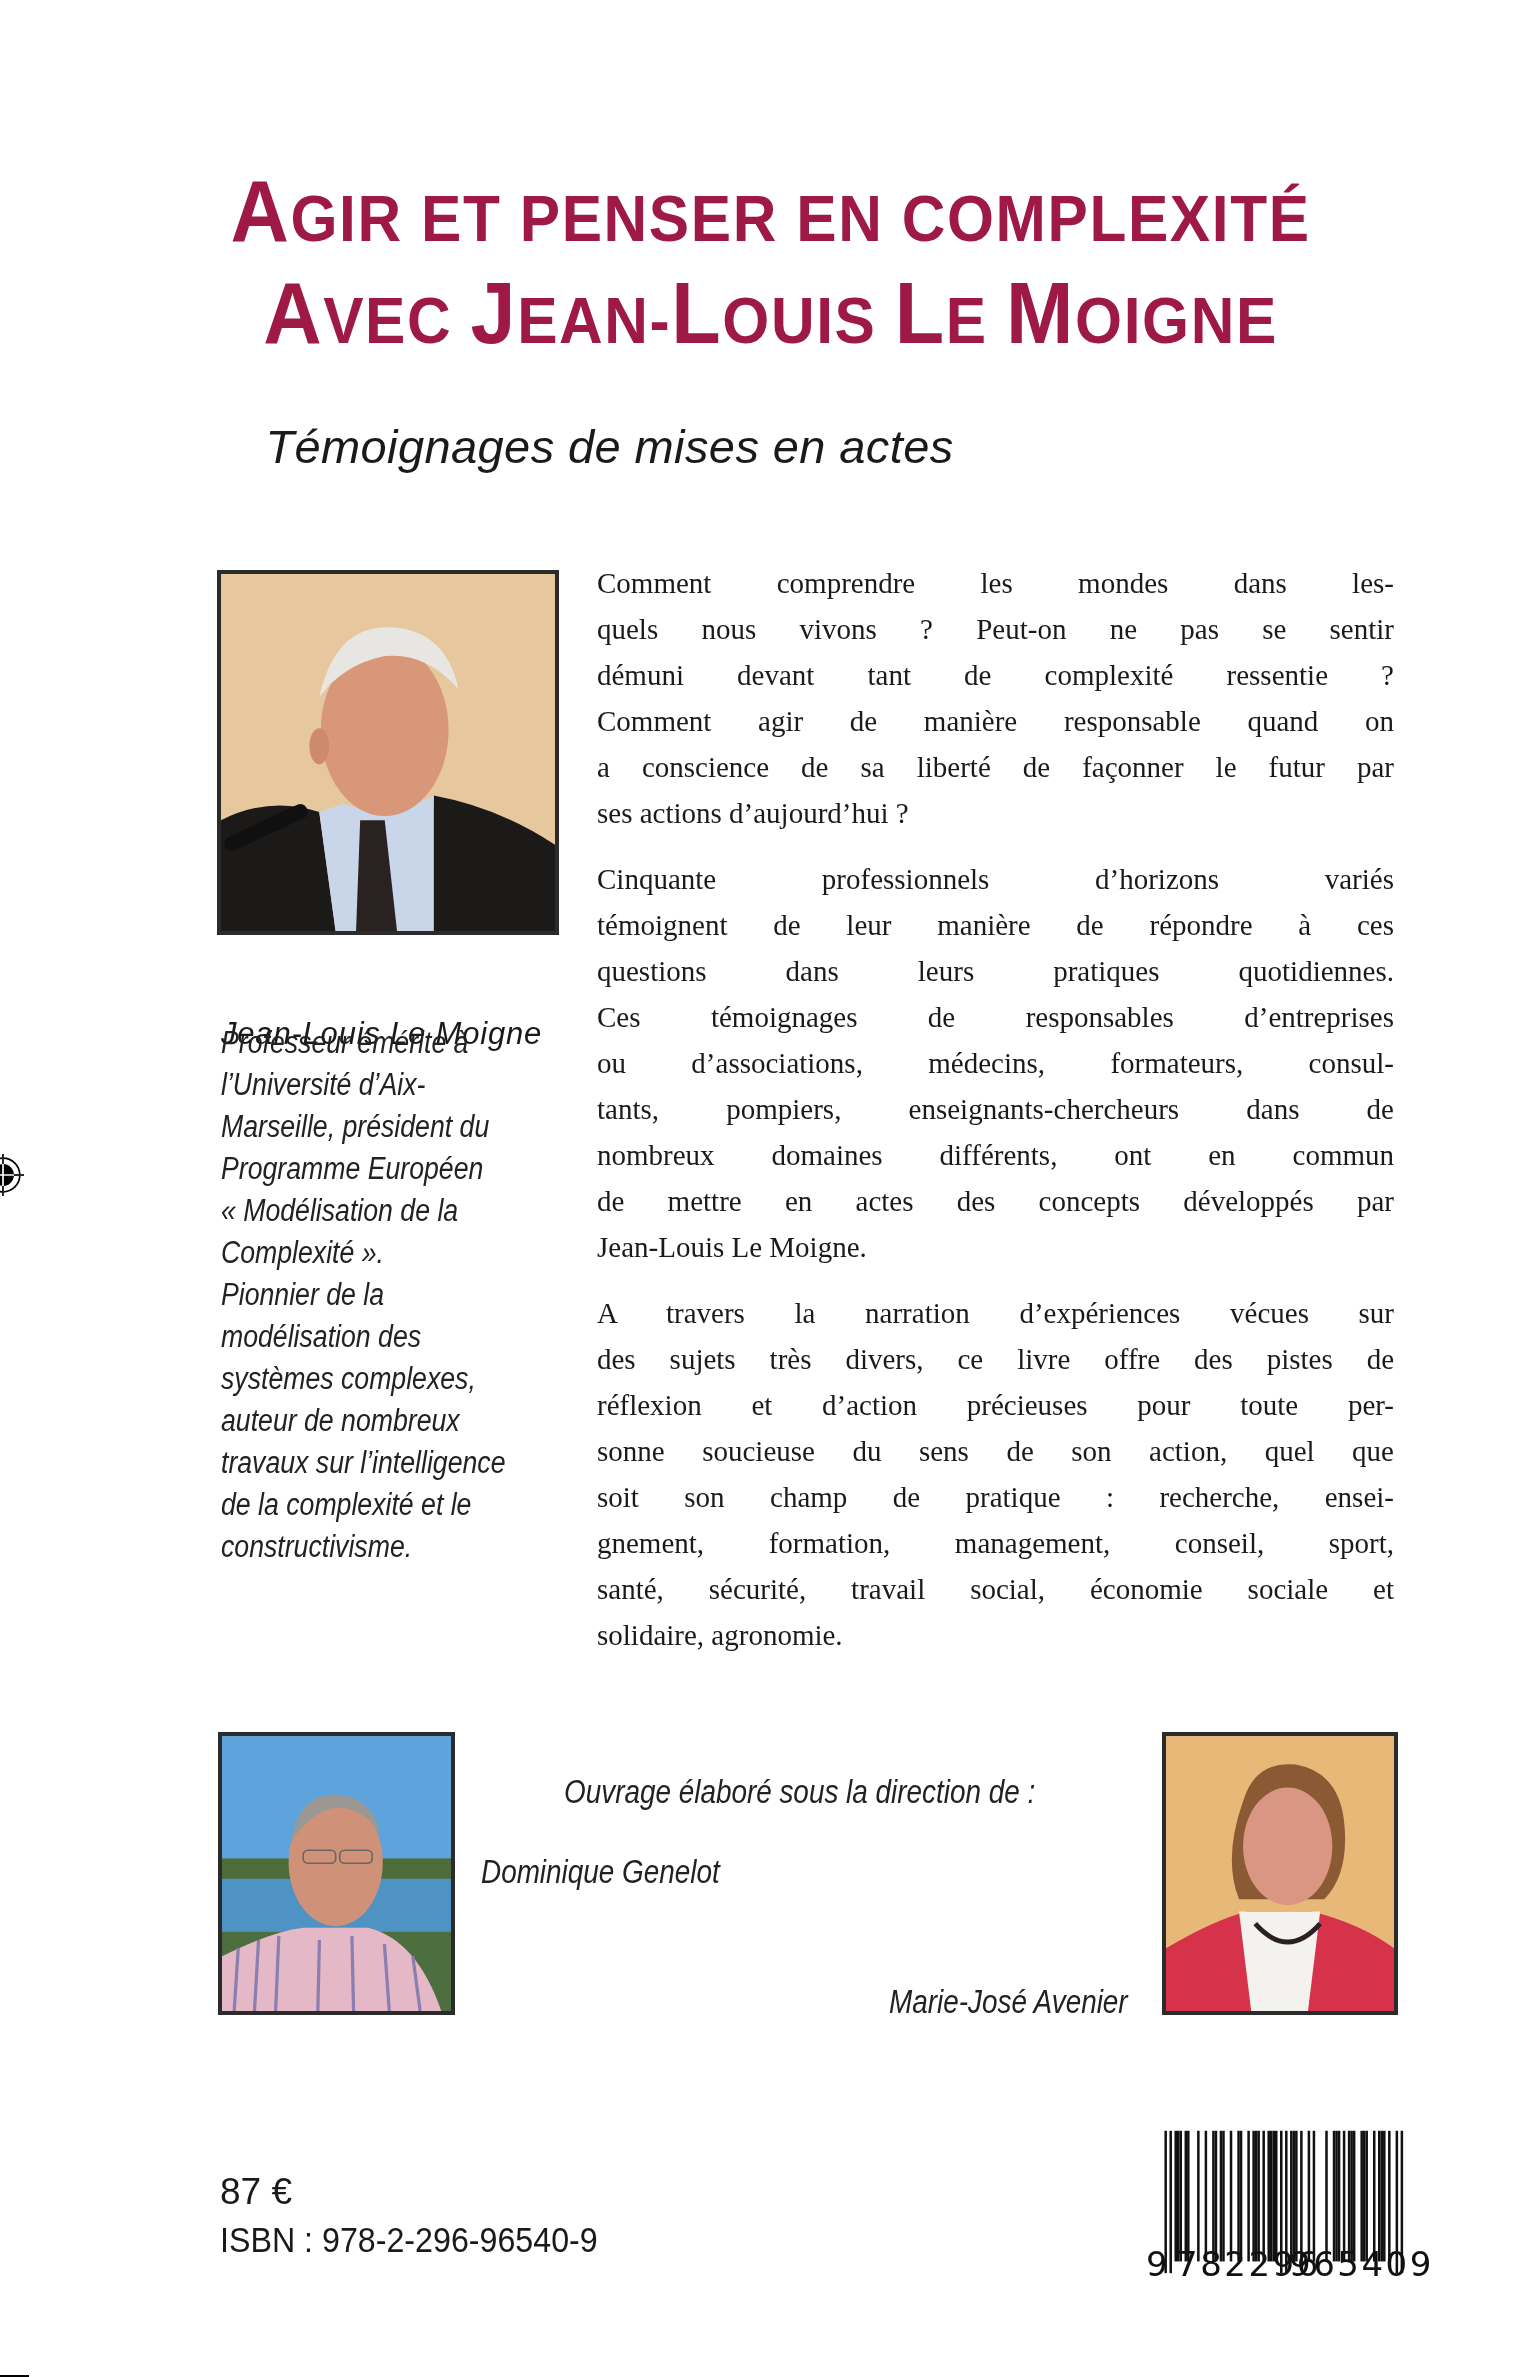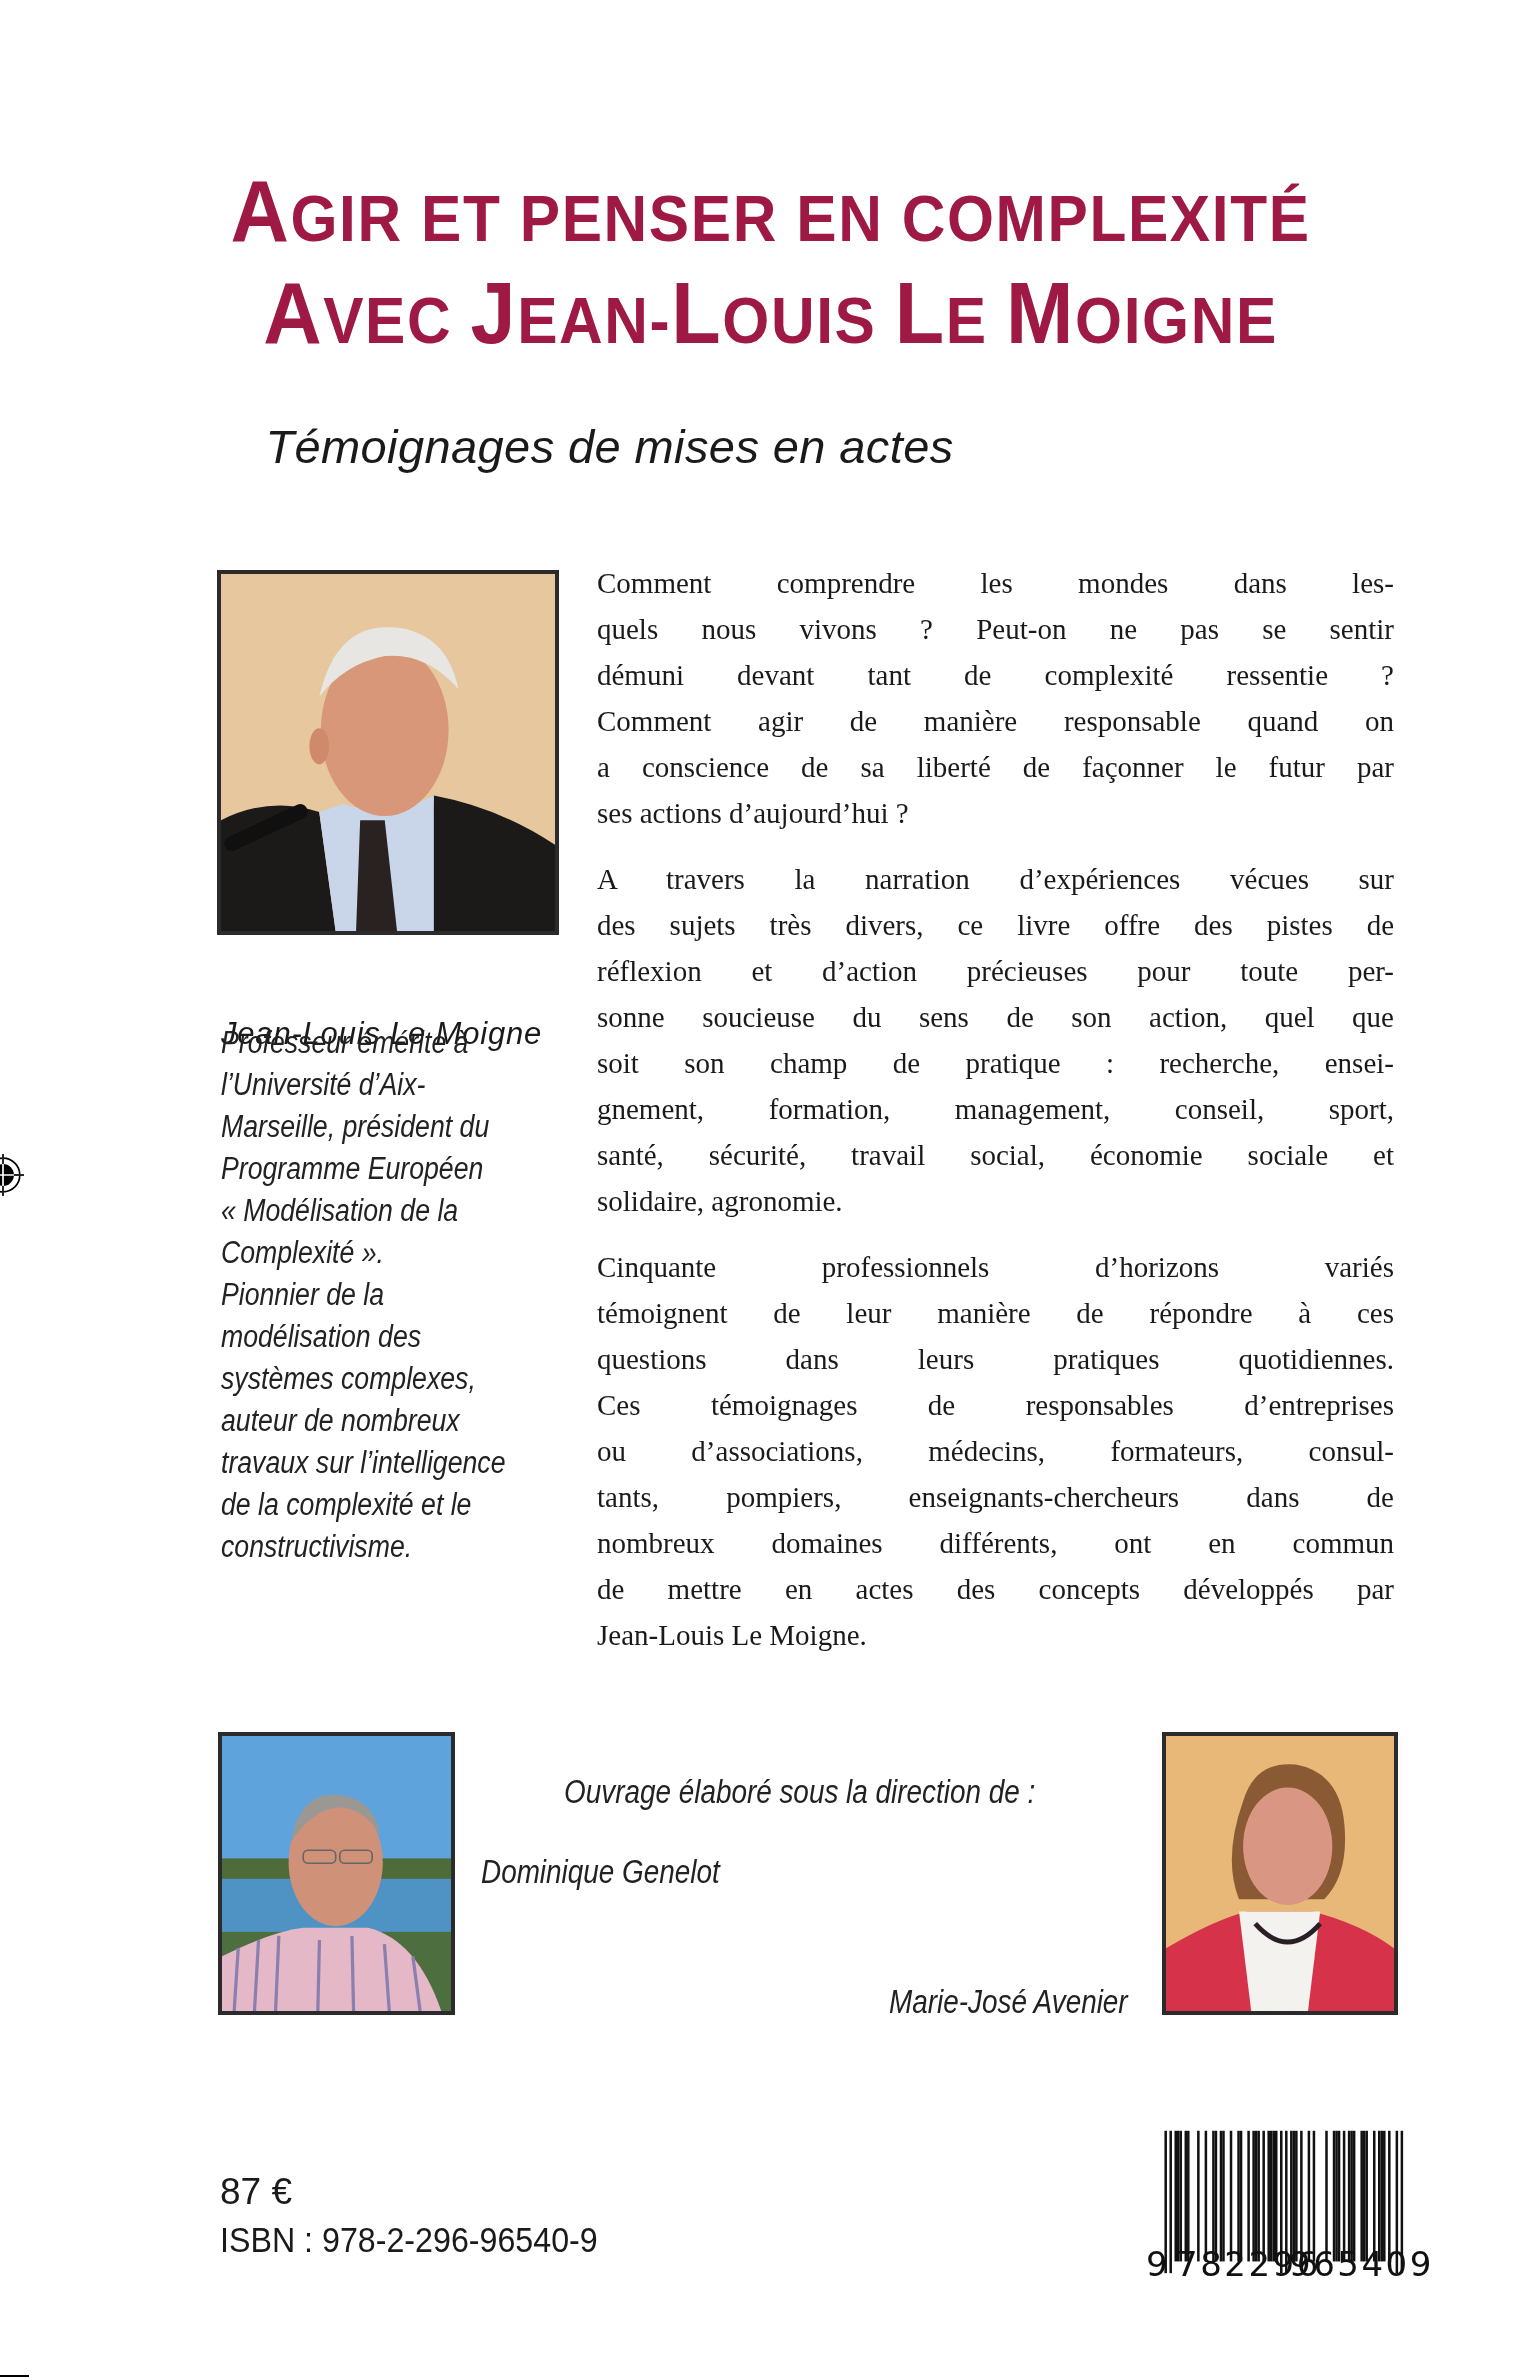--- a/index.html
+++ b/index.html
@@ -137,39 +137,39 @@
 <div class="body-col">
   <div class="para">
     <span class="line">Comment comprendre les mondes dans les-</span>
     <span class="line">quels nous vivons ? Peut-on ne pas se sentir</span>
     <span class="line">démuni devant tant de complexité ressentie ?</span>
     <span class="line">Comment agir de manière responsable quand on</span>
     <span class="line">a conscience de sa liberté de façonner le futur par</span>
     <span class="line last">ses actions d’aujourd’hui ?</span>
   </div>
   <div class="para">
-    <span class="line">A travers la narration d’expériences vécues sur</span>
-    <span class="line">des sujets très divers, ce livre offre des pistes de</span>
-    <span class="line">réflexion et d’action précieuses pour toute per-</span>
-    <span class="line">sonne soucieuse du sens de son action, quel que</span>
-    <span class="line">soit son champ de pratique : recherche, ensei-</span>
-    <span class="line">gnement, formation, management, conseil, sport,</span>
-    <span class="line">santé, sécurité, travail social, économie sociale et</span>
-    <span class="line last">solidaire, agronomie.</span>
-  </div>
-  <div class="para">
     <span class="line">Cinquante professionnels d’horizons variés</span>
     <span class="line">témoignent de leur manière de répondre à ces</span>
     <span class="line">questions dans leurs pratiques quotidiennes.</span>
     <span class="line">Ces témoignages de responsables d’entreprises</span>
     <span class="line">ou d’associations, médecins, formateurs, consul-</span>
     <span class="line">tants, pompiers, enseignants-chercheurs dans de</span>
     <span class="line">nombreux domaines différents, ont en commun</span>
     <span class="line">de mettre en actes des concepts développés par</span>
     <span class="line last">Jean-Louis Le Moigne.</span>
+  </div>
+  <div class="para">
+    <span class="line">A travers la narration d’expériences vécues sur</span>
+    <span class="line">des sujets très divers, ce livre offre des pistes de</span>
+    <span class="line">réflexion et d’action précieuses pour toute per-</span>
+    <span class="line">sonne soucieuse du sens de son action, quel que</span>
+    <span class="line">soit son champ de pratique : recherche, ensei-</span>
+    <span class="line">gnement, formation, management, conseil, sport,</span>
+    <span class="line">santé, sécurité, travail social, économie sociale et</span>
+    <span class="line last">solidaire, agronomie.</span>
   </div>
 </div>
 
 <div class="photo" style="left:218px; top:1732px; width:237px; height:283px;" title="Portrait of Dominique Genelot">
   <svg viewBox="0 0 282 337" preserveAspectRatio="none">
     <rect width="282" height="170" fill="#5fa3dd"></rect>
     <rect y="150" width="282" height="30" fill="#4e6b3a"></rect>
     <rect y="175" width="282" height="70" fill="#4f93c4"></rect>
     <rect y="240" width="282" height="97" fill="#4d6e3e"></rect>
     <path d="M0 270 Q60 240 100 235 L180 235 Q240 250 270 337 L0 337 Z" fill="#e5b8c8"></path>

